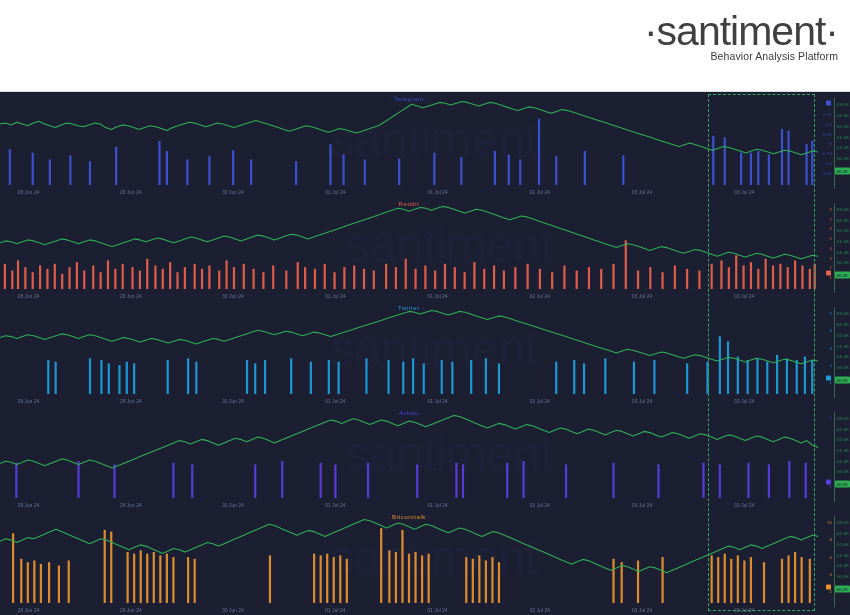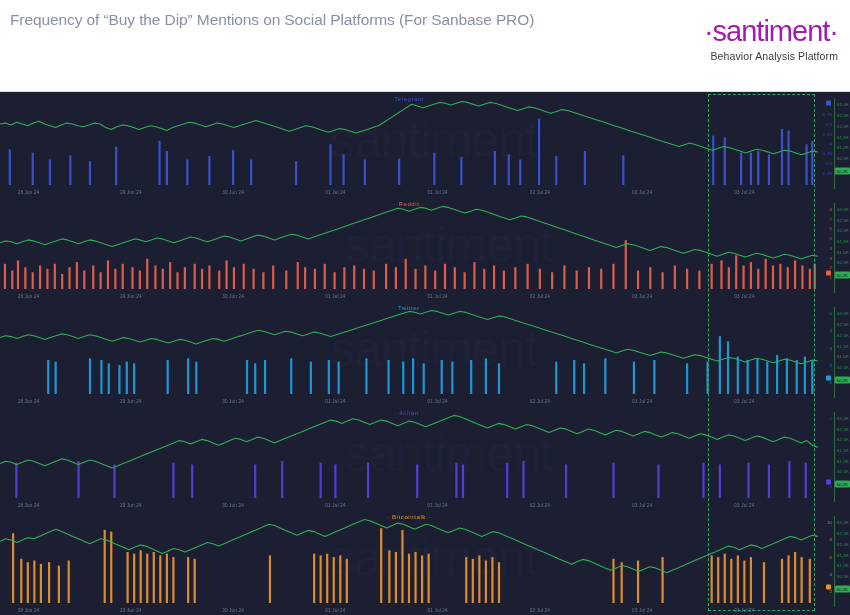--- a/index.html
+++ b/index.html
@@ -20,21 +20,21 @@
   .title{
     font-size:21.5px;line-height:26px;font-weight:bold;color:#1a1a1a;
     letter-spacing:-0.2px;white-space:pre-line;
   }
   .subtitle{
     margin-top:7px;font-size:15.5px;color:#8690a8;font-weight:normal;
     letter-spacing:-0.1px;
   }
   .brand{position:absolute;right:12px;top:14px;text-align:right;}
   .brand-name{
-    font-size:29px;color:#a21caf;letter-spacing:-1px;font-weight:normal;
+    font-size:41px;color:#404040;letter-spacing:-1px;font-weight:normal;
     line-height:34px;
   }
   .brand-tag{
     font-size:10.5px;color:#3b3b3b;margin-top:2px;letter-spacing:0.1px;
   }
   .header-rule{
     position:absolute;left:0;top:91px;width:850px;height:1px;background:#d8dbe3;
   }
 
   
@@ -95,21 +95,20 @@
 
   svg{display:block;}
 </style>
 </head>
 <body>
 
 <div id="root">
 
   <div class="header">
     <div class="header-left">
-      <div class="subtitle">Frequency of “Buy the Dip” Mentions on Social Platforms (For Sanbase PRO)</div>
     </div>
     <div class="brand">
       <div class="brand-name">·santiment·</div>
       <div class="brand-tag">Behavior Analysis Platform</div>
     </div>
     <div class="header-rule"></div>
   </div>
 
   <div class="chartbody" id="chartbody">
       <div class="panel" style="top: 0px; height: 105px;">

